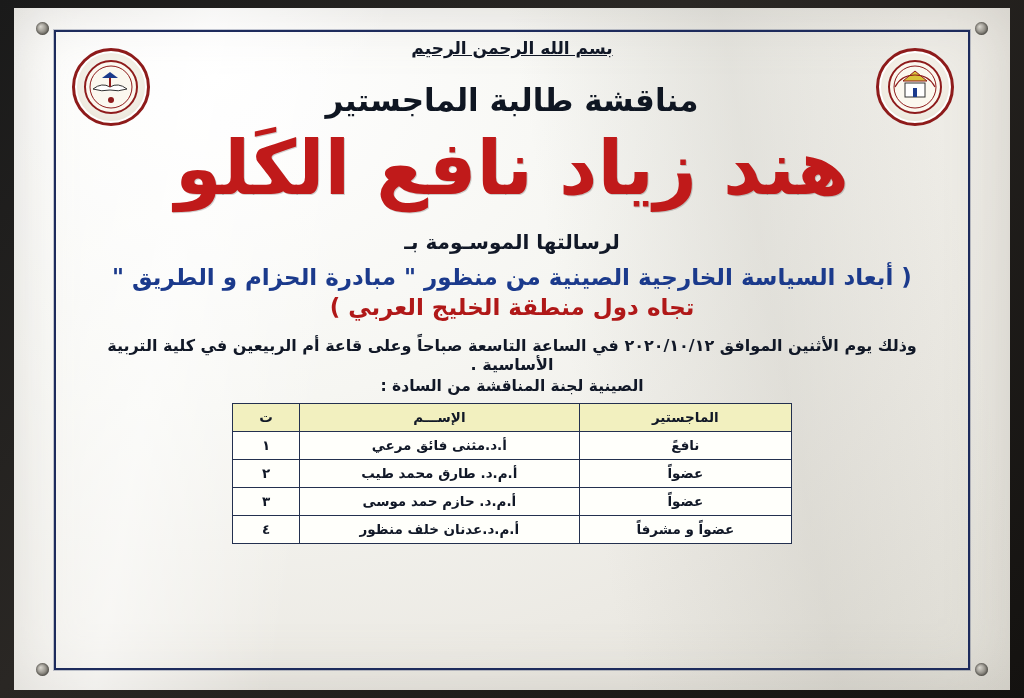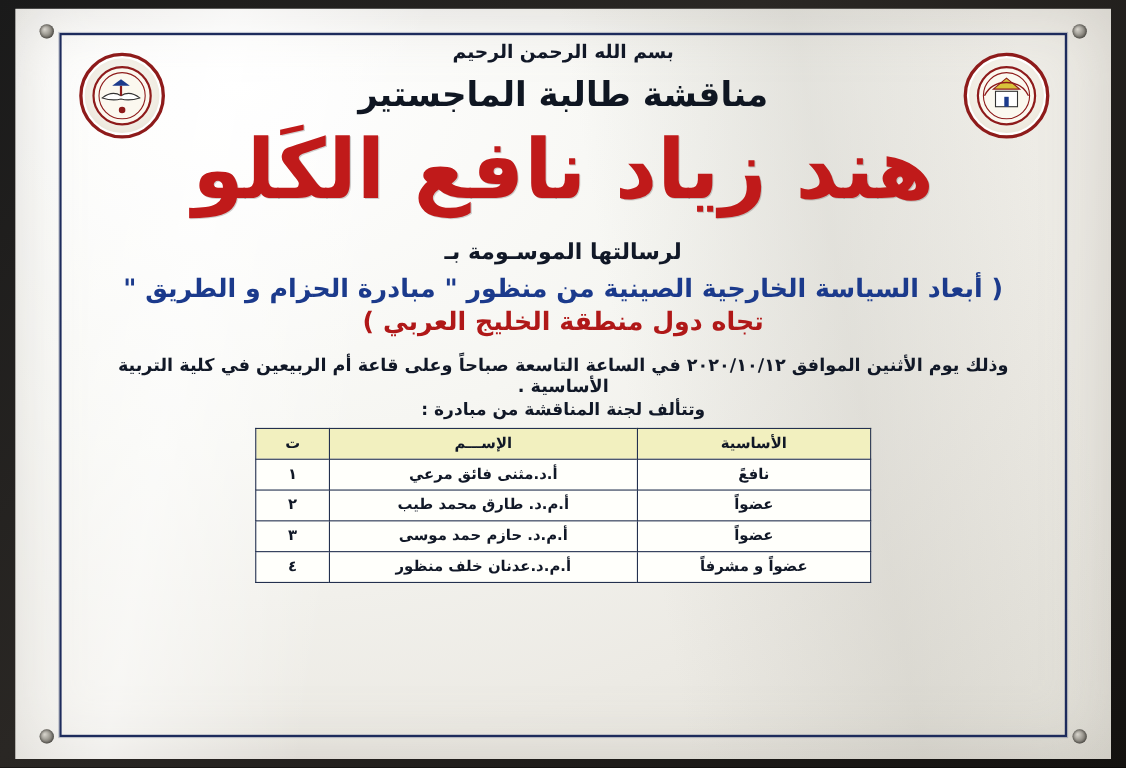--- a/index.html
+++ b/index.html
@@ -96,21 +96,22 @@
     text-align: center;
     direction: rtl;
   }
 
   .basmala {
     font-family: "DejaVu Sans", "Liberation Sans", sans-serif;
     font-size: 17px;
     font-weight: bold;
     color: #111827;
     letter-spacing: 0px;
-    margin-bottom: 10px;
+    margin-bottom: 24px;
+    text-decoration: underline;
   }
 
   .subtitle {
     font-family: "DejaVu Sans", "Liberation Sans", sans-serif;
     font-size: 31px;
     font-weight: bold;
     color: #0f1622;
     margin: 6px 0 4px 0;
     letter-spacing: -1px;
   }
@@ -239,27 +240,27 @@
       <div class="subtitle">مناقشة طالبة الماجستير</div>
 
       <div class="student-name">هند زياد نافع الكَلو</div>
 
       <div class="thesis-label">لرسالتها الموسـومة بـ</div>
 
       <div class="thesis-line1">( أبعاد السياسة الخارجية الصينية من منظور " مبادرة الحزام و الطريق "</div>
       <div class="thesis-line2">تجاه دول منطقة الخليج العربي )</div>
 
       <div class="datetime">وذلك يوم الأثنين الموافق ٢٠٢٠/١٠/١٢ في الساعة التاسعة صباحاً وعلى قاعة أم الربيعين في كلية التربية الأساسية .</div>
-      <div class="committee-label">وتتألف لجنة المناقشة من مبادرة :</div>
+      <div class="committee-label">الصينية لجنة المناقشة من السادة :</div>
 
       <div class="table-wrap">
         <table class="committee">
           <thead>
             <tr>
-              <th class="col-role">الأساسية</th>
+              <th class="col-role">الماجستير</th>
               <th class="col-name">الإســـم</th>
               <th class="col-idx">ت</th>
             </tr>
           </thead>
           <tbody>
             <tr>
               <td>نافعً</td>
               <td>أ.د.مثنى فائق مرعي</td>
               <td>١</td>
             </tr>

